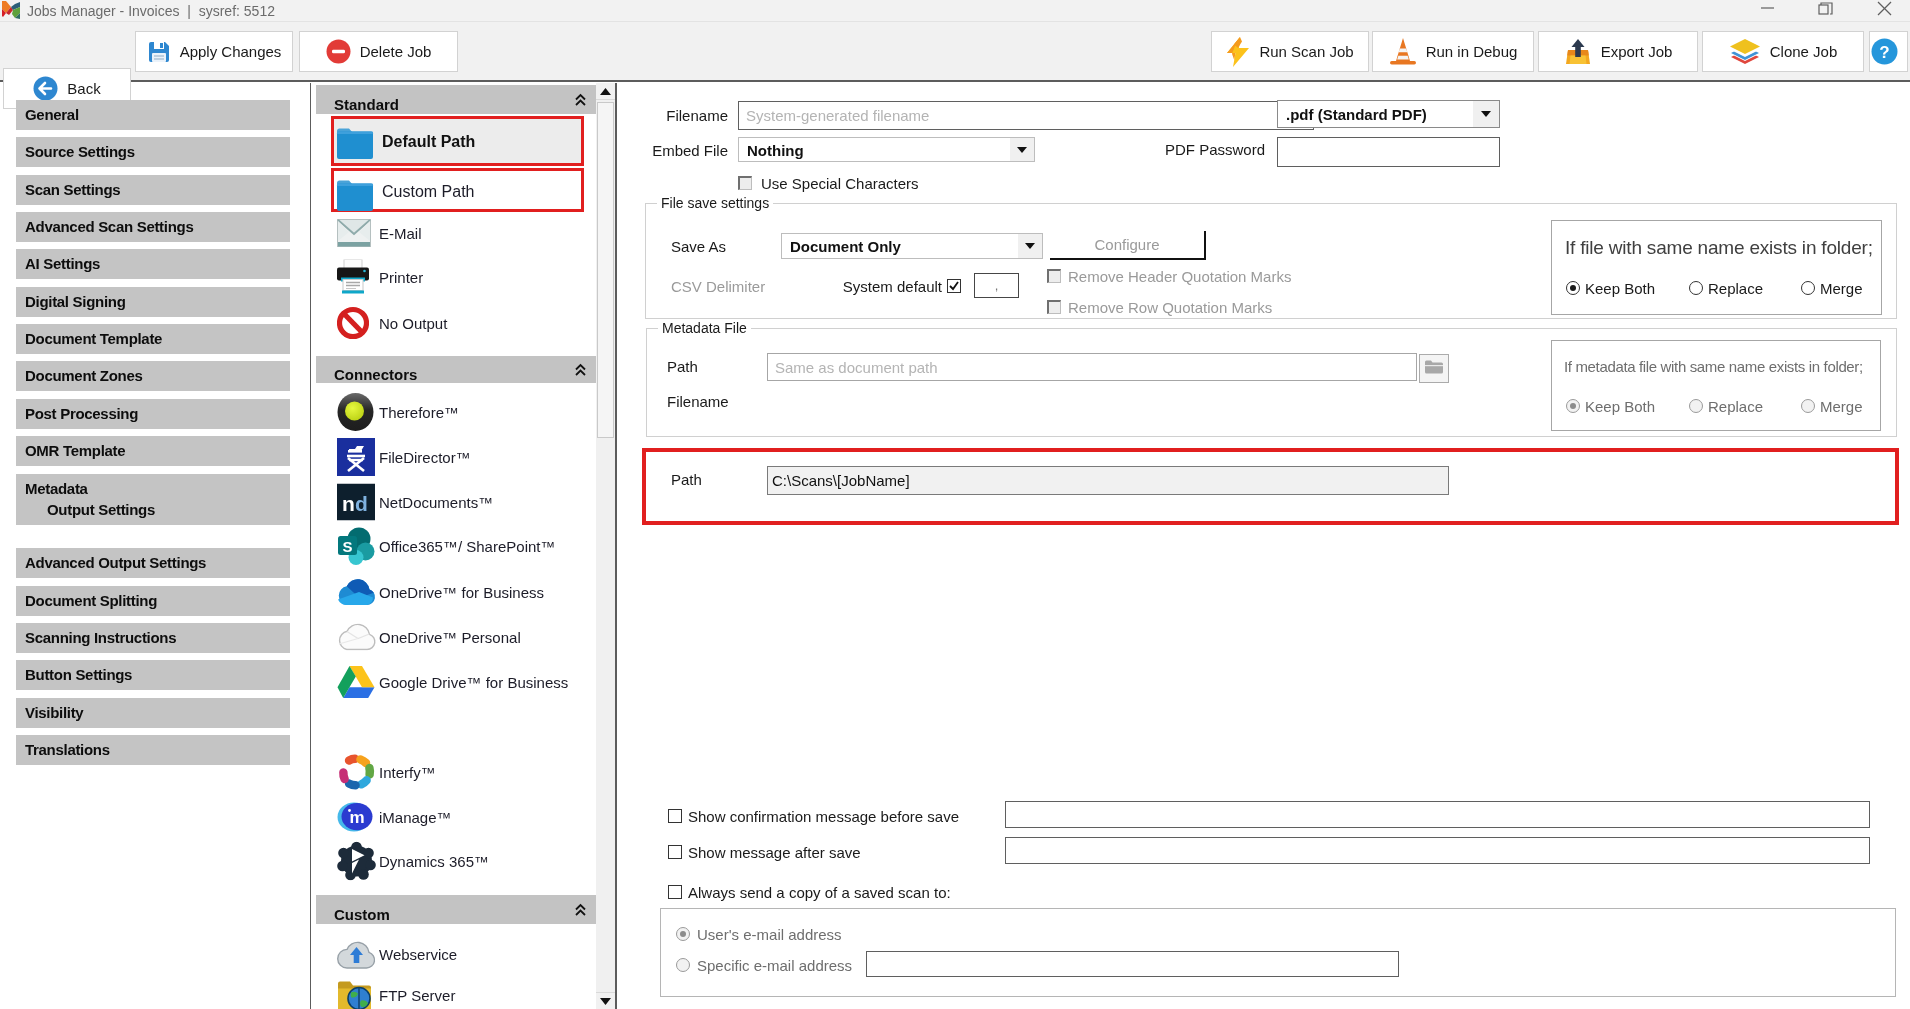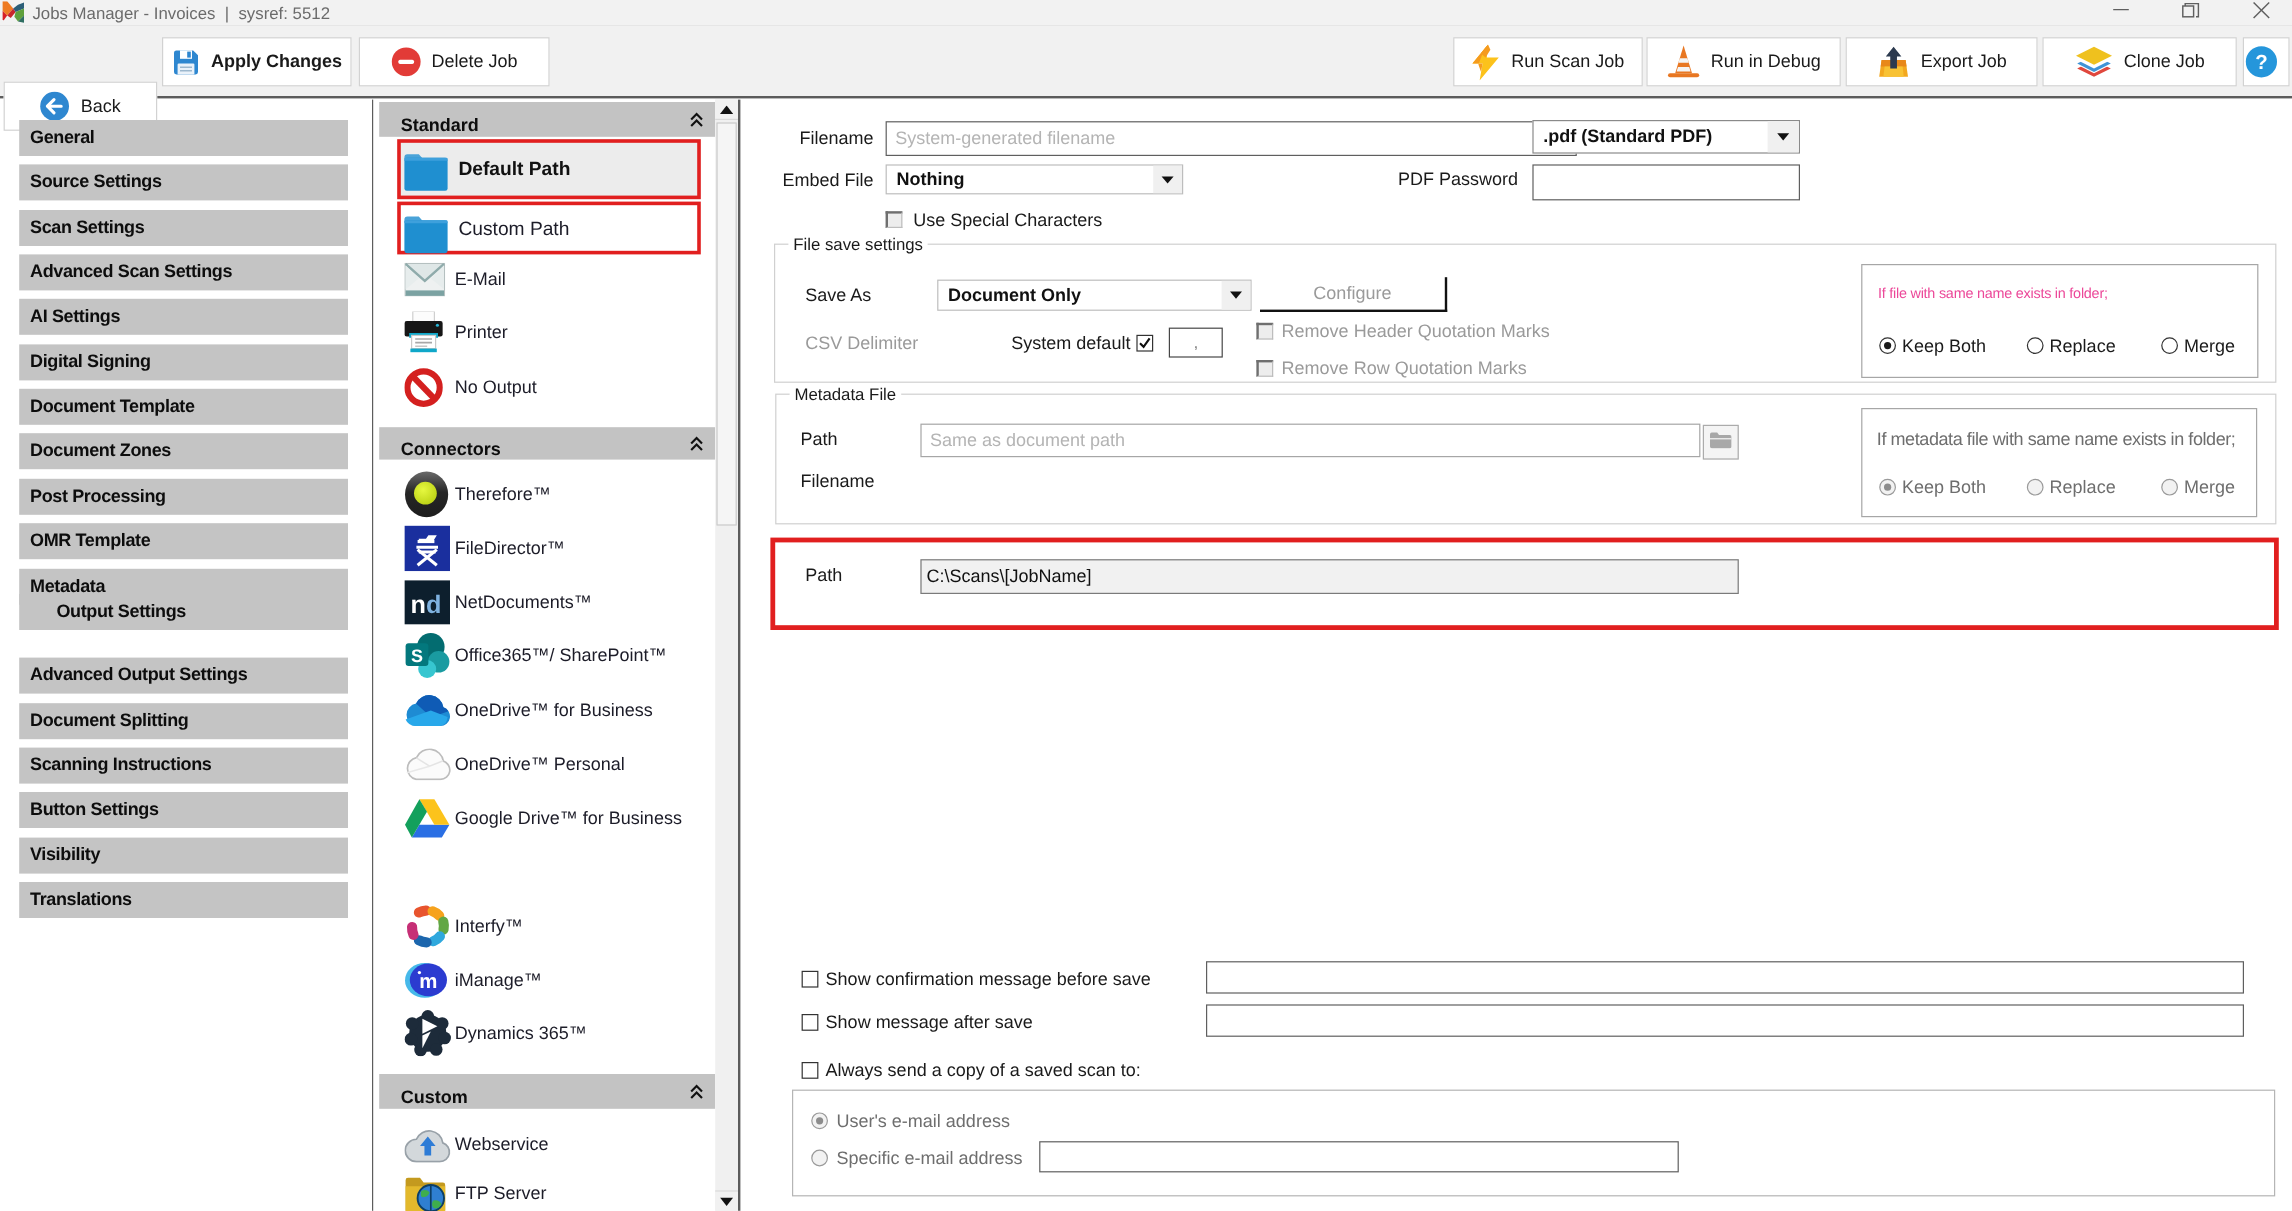--- a/index.html
+++ b/index.html
@@ -92,21 +92,21 @@
   </svg>
 </div>
 
 <div id="toolbar">
   <div class="tbtn" style="left:3px; width:128px;margin-top:37px;">
     <svg width="25" height="25" viewBox="0 0 25 25">
       <circle cx="12.5" cy="12.5" r="12" fill="#2e87d0"></circle>
       <path d="M12 7 l-5.5 5.5 5.5 5.5 M6.5 12.5 h11.5" stroke="#fff" stroke-width="2.6" fill="none" stroke-linecap="round" stroke-linejoin="round"></path>
     </svg>Back
   </div>
-  <div class="tbtn" style="left:135px; width:158px;font-weight:bold;">
+  <div class="tbtn" style="left:135px; width:158px;">
     <svg width="24" height="24" viewBox="0 0 24 24">
       <path d="M2 4 a2 2 0 0 1 2-2 h14 l4 4 v14 a2 2 0 0 1-2 2 h-16 a2 2 0 0 1-2-2 z" fill="#2e87d0"></path>
       <rect x="7" y="2" width="10" height="7" fill="#fff"></rect>
       <rect x="13" y="3" width="3" height="5" fill="#2e87d0"></rect>
       <rect x="5" y="13" width="14" height="9" rx="1" fill="#eaf2fa"></rect>
       <line x1="7" y1="16" x2="17" y2="16" stroke="#9db8ce" stroke-width="1.2"></line>
       <line x1="7" y1="19" x2="17" y2="19" stroke="#9db8ce" stroke-width="1.2"></line>
     </svg>Apply Changes
   </div>
   <div class="tbtn" style="left:299px; width:159px;">
@@ -413,21 +413,21 @@
     <div class="placeholder">System-generated filename</div>
   </div>
   <div class="combo" style="left:659px; top:17px; width:223px; height:28px; border-color:#8a8a8a;">
     <div class="val">.pdf (Standard PDF)</div>
     <div class="arr" style="width:26px;">
         <div class="tri-dn"></div>
       </div>
   </div>
 
   <div class="flabel" style="left:10px; top:59px; width:100px; text-align:right;">Embed File</div>
-  <div class="combo" style="left:120px; top:54px; width:248px; height:25px;">
+  <div class="combo" style="left:120px; top:54px; width:297px; height:25px;">
     <div class="val">Nothing</div>
     <div class="arr">
         <div class="tri-dn"></div>
       </div>
   </div>
   <div class="flabel" style="left:547px; top:58px; width:100px; text-align:right;">PDF Password</div>
   <div class="tin" style="left:659px; top:54px; width:223px; height:30px;"></div>
 
   <div class="cb gray" style="left:120px; top:93px;"></div>
   <div class="flabel" style="left:143px; top:92px;">Use Special Characters</div>
@@ -453,21 +453,21 @@
   </div>
   <div class="tin" style="left:356px; top:190px; width:45px; height:25px; border-color:#464646;">
     <div style="font-size:13px; color:#777; text-align:center; width:100%;">,</div>
   </div>
   <div class="cb gray" style="left:429px; top:186px;"></div>
   <div class="glabel" style="left:450px; top:185px;">Remove Header Quotation Marks</div>
   <div class="cb gray" style="left:429px; top:217px;"></div>
   <div class="glabel" style="left:450px; top:216px;">Remove Row Quotation Marks</div>
 
   <div class="innerbox" style="left:933px; top:137px; width:331px; height:95px;">
-    <div class="abs" style="left:13px; top:16px; font-size:12px; letter-spacing:-0.2px; color:#ec4899; white-space:nowrap;">If file with same name exists in folder;</div>
+    <div class="abs" style="left:13px; top:16px; font-size:19px; letter-spacing:-0.2px; color:#404040; white-space:nowrap;">If file with same name exists in folder;</div>
     <div class="radio" style="left:14px; top:60px;">
         <div class="dot"></div>
       </div>
     <div class="flabel" style="left:33px; top:59px;">Keep Both</div>
     <div class="radio" style="left:137px; top:60px;"></div>
     <div class="flabel" style="left:156px; top:59px;">Replace</div>
     <div class="radio" style="left:249px; top:60px;"></div>
     <div class="flabel" style="left:268px; top:59px;">Merge</div>
   </div>
 

